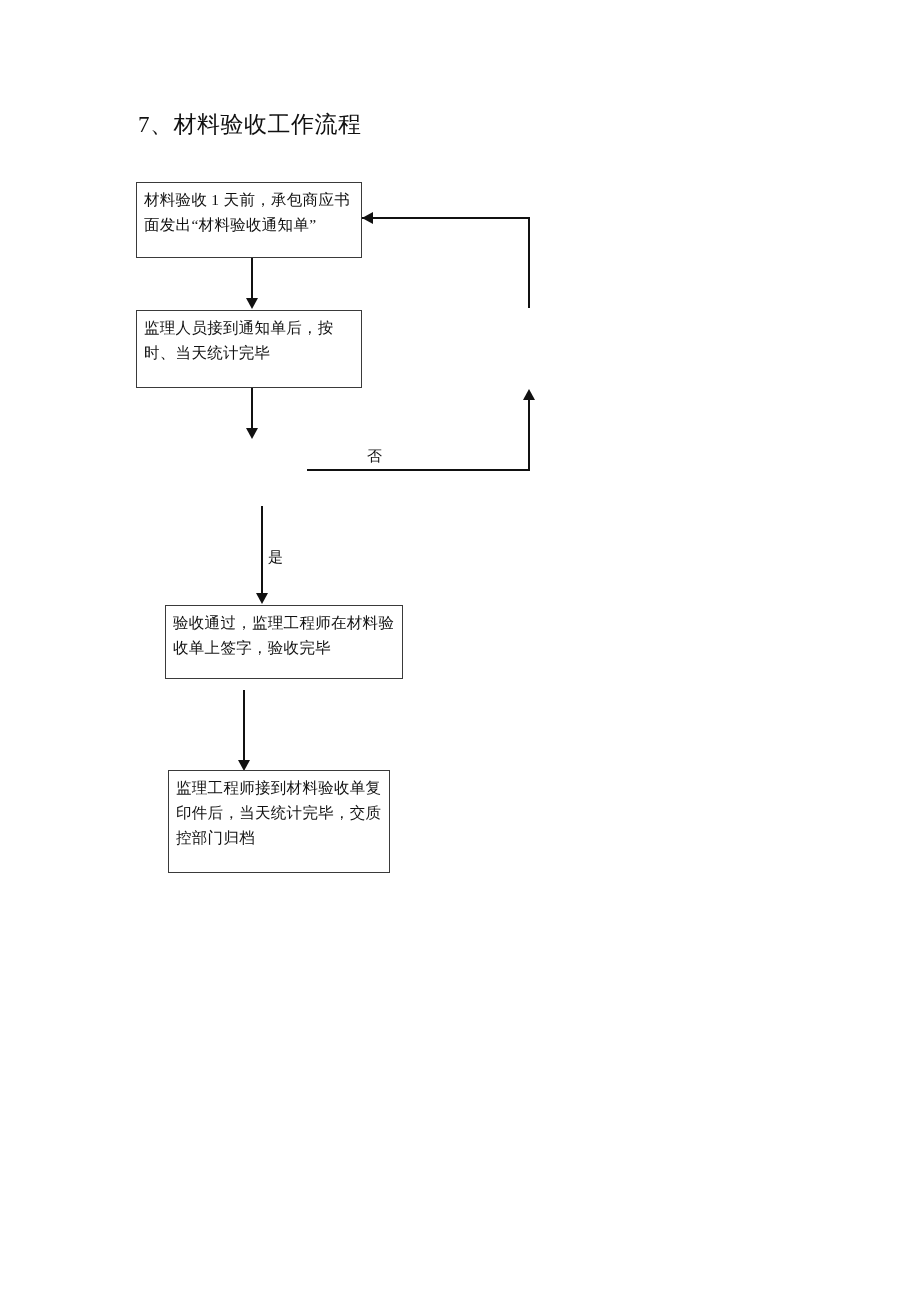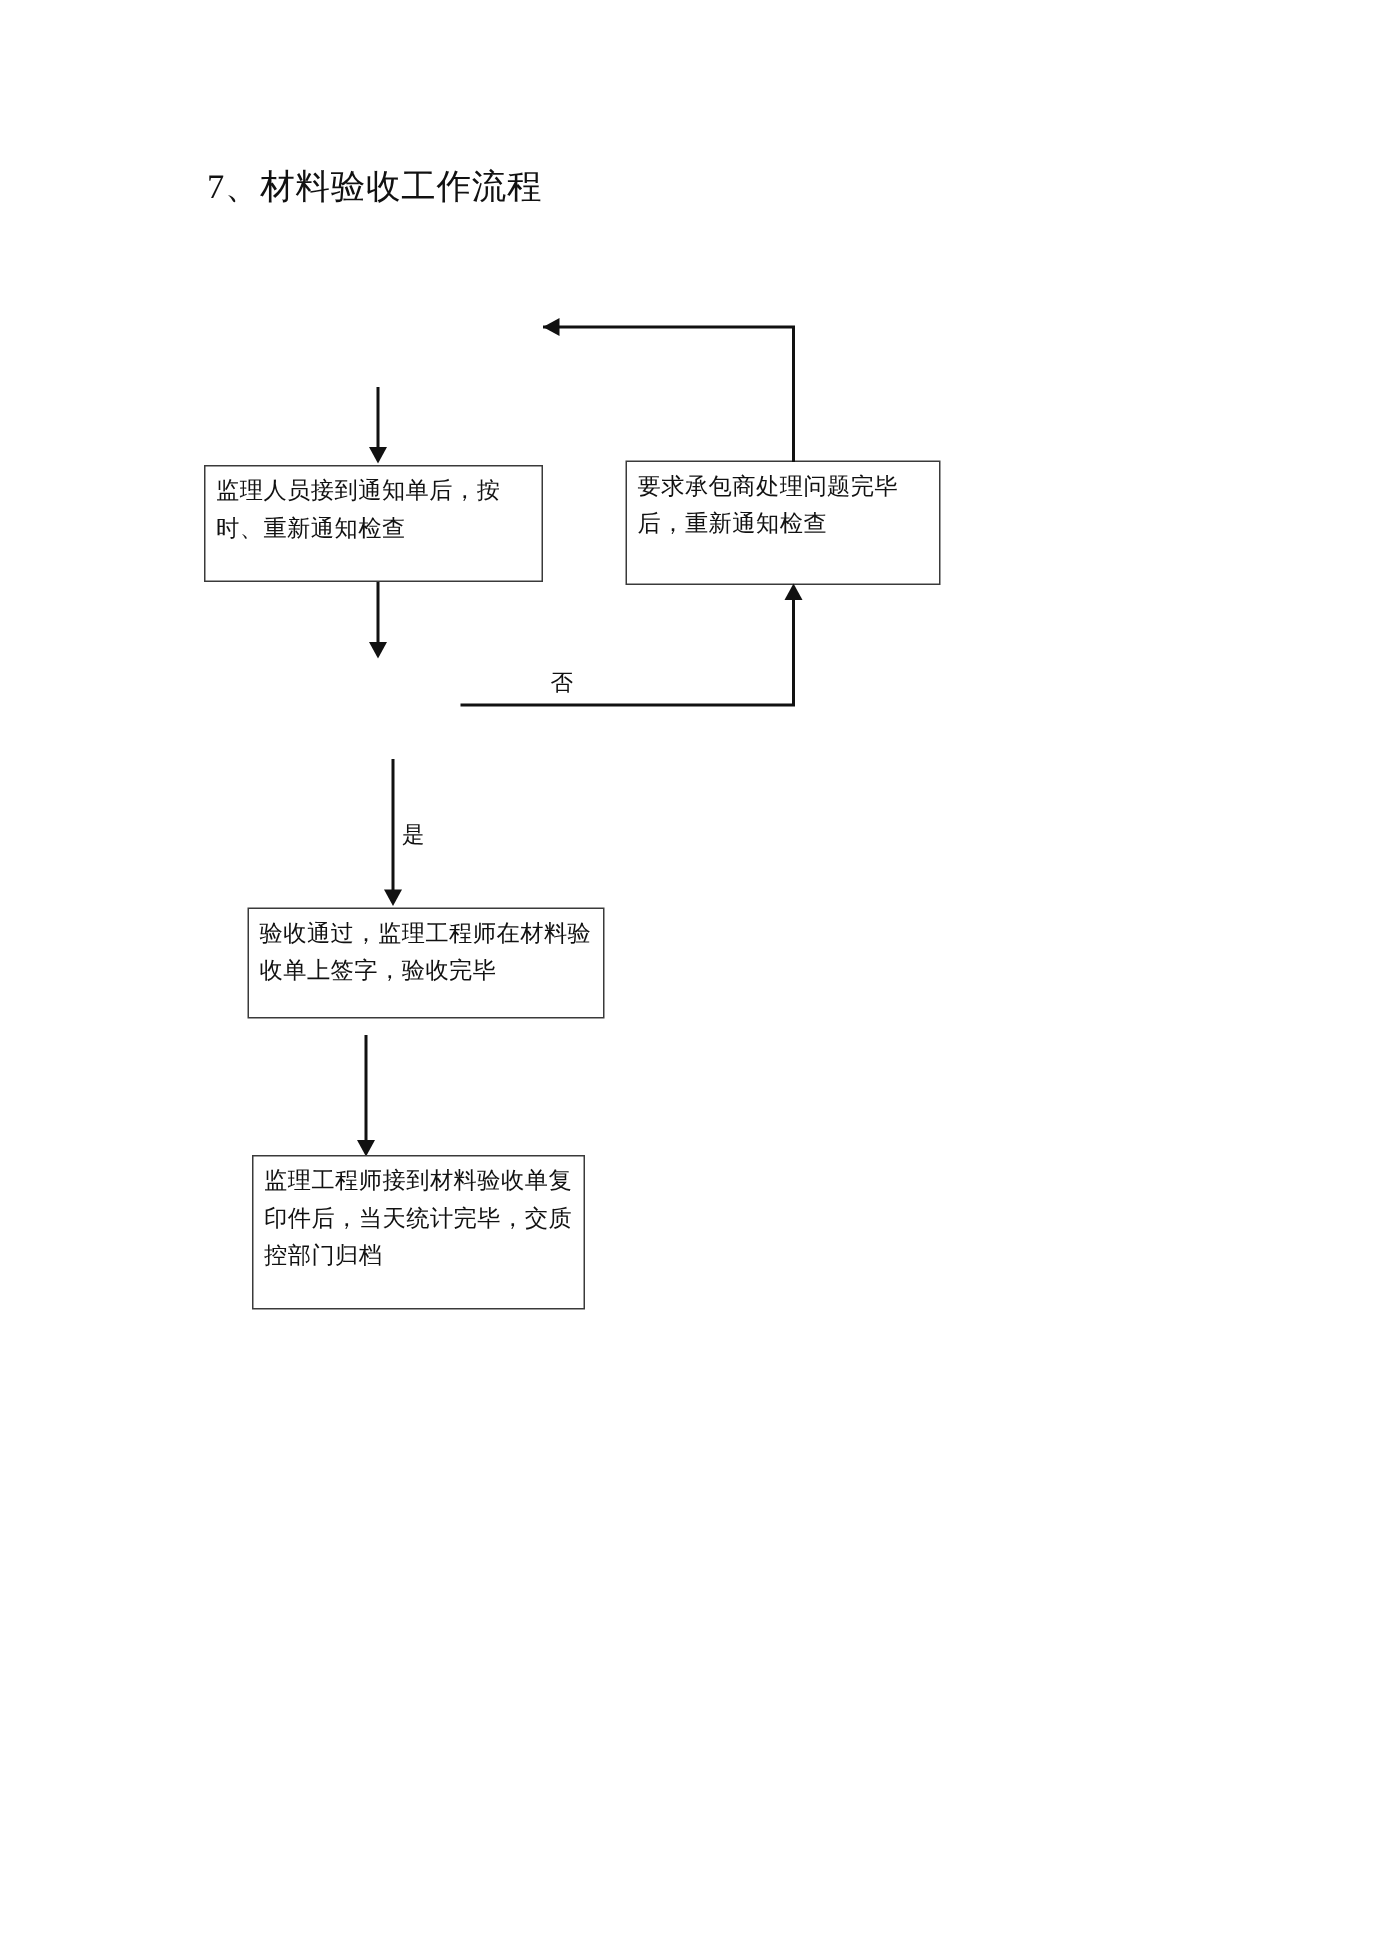--- a/index.html
+++ b/index.html
@@ -88,34 +88,34 @@
     white-space: nowrap;
   }
 </style>
 </head>
 <body>
 
 <div id="page">
 
   <div id="page-title">7、材料验收工作流程</div>
 
+  <div class="node" style="left:136px; top:182px; width:226px; height:76px;">
+    <span class="txt">材料验收 1 天前，承包商应书面发出“材料验收通知单”</span>
+  </div>
 
   <div class="conn v" style="left:251px; top:258px; height:42px;"></div>
   <div class="arrow down" style="left:246px; top:298px;"></div>
 
   <div class="node" style="left:136px; top:310px; width:226px; height:78px;">
-    <span class="txt">监理人员接到通知单后，按时、重新通知检查</span>
+    <span class="txt">监理人员接到通知单后，按时、当天统计完毕</span>
   </div>
 
   <div class="conn v" style="left:251px; top:388px; height:42px;"></div>
   <div class="arrow down" style="left:246px; top:428px;"></div>
 
-  <div class="node" style="left:417px; top:307px; width:210px; height:83px;">
-    <span class="txt">要求承包商处理问题完毕后，重新通知检查</span>
-  </div>
 
   <div class="conn v" style="left:528px; top:218px; height:90px;"></div>
   <div class="conn h" style="left:362px; top:217px; width:168px;"></div>
   <div class="arrow left" style="left:362px; top:212px;"></div>
 
 
   <div class="conn h" style="left:307px; top:469px; width:223px;"></div>
   <div class="conn v" style="left:528px; top:400px; height:70px;"></div>
   <div class="arrow up" style="left:523px; top:389px;"></div>
   <div class="edge-label" style="left:367px; top:447px;">否</div>

